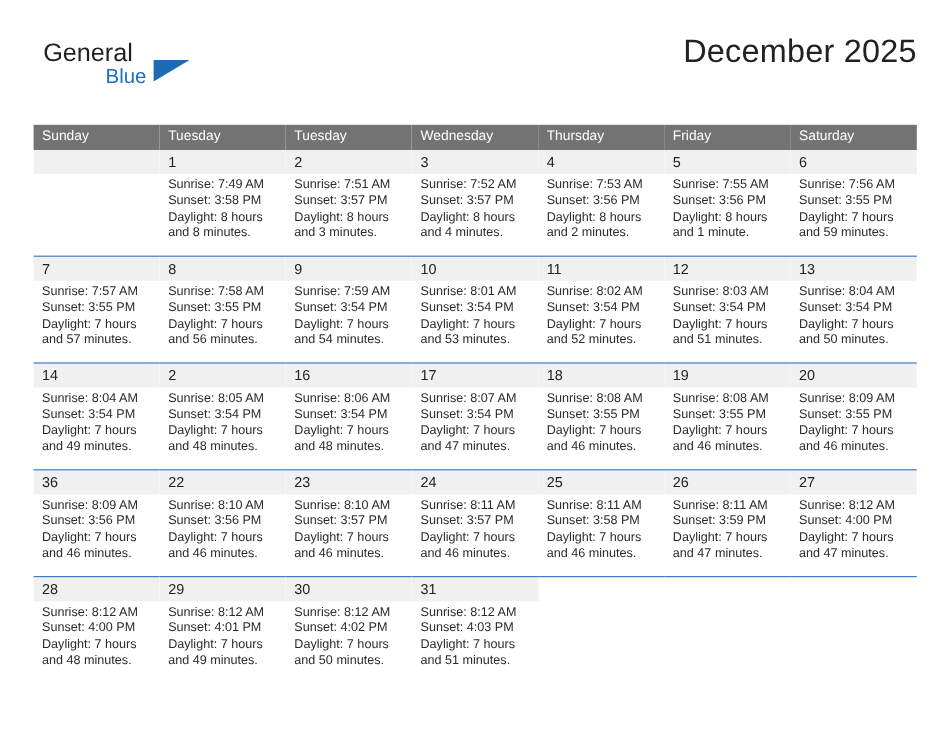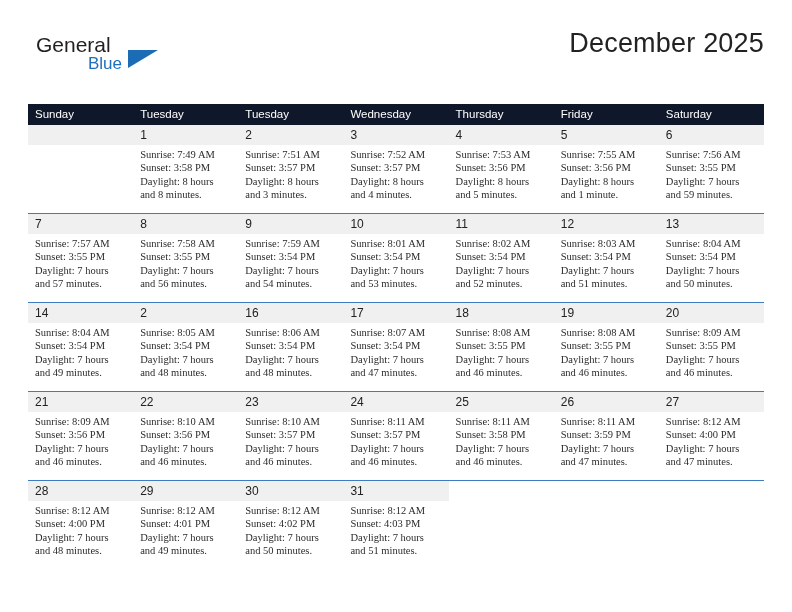--- a/index.html
+++ b/index.html
@@ -93,21 +93,21 @@
   
   .calendar {
     position: absolute;
     left: 28px;
     top: 104px;
     width: 736px;
     border-collapse: collapse;
     table-layout: fixed;
   }
   .calendar th {
-    background: #0f172a;
+    background: #737373;
     color: #ffffff;
     font-size: 11.5px;
     font-weight: normal;
     text-align: left;
     padding: 4px 0 4px 7px;
     height: 12px;
     line-height: 13px;
     border: none;
   }
   .calendar td {
@@ -142,21 +142,20 @@
   }
   .daycell.empty .daynum {
     background: #f0f0f0;
     color: transparent;
   }
   .dayinfo {
     padding: 3px 5px 0 7px;
     font-size: 10.5px;
     line-height: 13.3px;
     color: #2b2b2b;
-    font-family: Liberation Serif, serif;
   }
   .dayinfo div { white-space: nowrap; }
 </style>
 </head>
 <body>
 
 <div class="page">
 
   <div class="top-header">
 
@@ -224,21 +223,21 @@
               </div>
             </div>
           </td>
           <td>
             <div class="daycell">
               <div class="daynum">4</div>
               <div class="dayinfo">
                 <div>Sunrise: 7:53 AM</div>
                 <div>Sunset: 3:56 PM</div>
                 <div>Daylight: 8 hours</div>
-                <div>and 5 minutes.</div>
+                <div>and 2 minutes.</div>
               </div>
             </div>
           </td>
           <td>
             <div class="daycell">
               <div class="daynum">5</div>
               <div class="dayinfo">
                 <div>Sunrise: 7:55 AM</div>
                 <div>Sunset: 3:56 PM</div>
                 <div>Daylight: 8 hours</div>
@@ -412,21 +411,21 @@
                 <div>Sunset: 3:55 PM</div>
                 <div>Daylight: 7 hours</div>
                 <div>and 46 minutes.</div>
               </div>
             </div>
           </td>
         </tr>
         <tr class="week-row">
           <td>
             <div class="daycell">
-              <div class="daynum">21</div>
+              <div class="daynum">36</div>
               <div class="dayinfo">
                 <div>Sunrise: 8:09 AM</div>
                 <div>Sunset: 3:56 PM</div>
                 <div>Daylight: 7 hours</div>
                 <div>and 46 minutes.</div>
               </div>
             </div>
           </td>
           <td>
             <div class="daycell">

